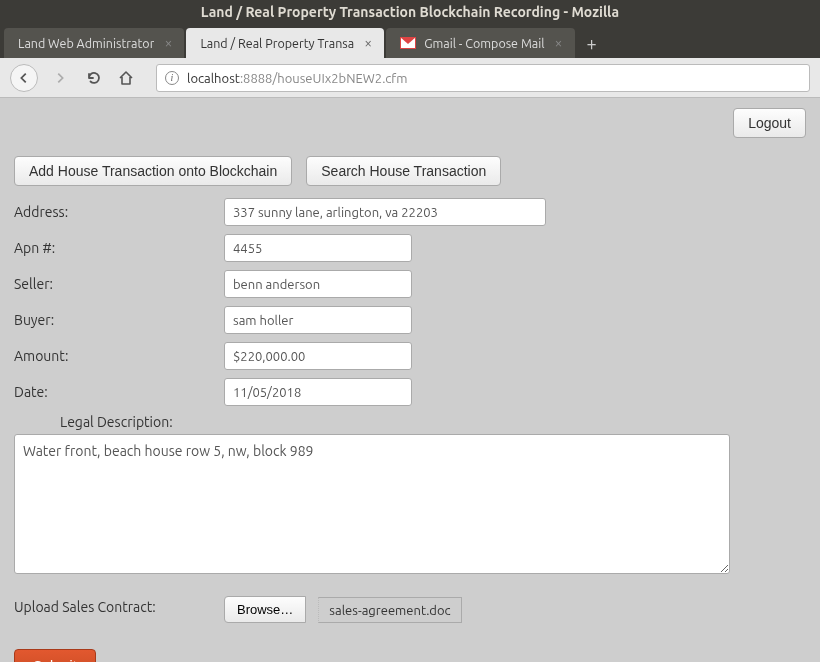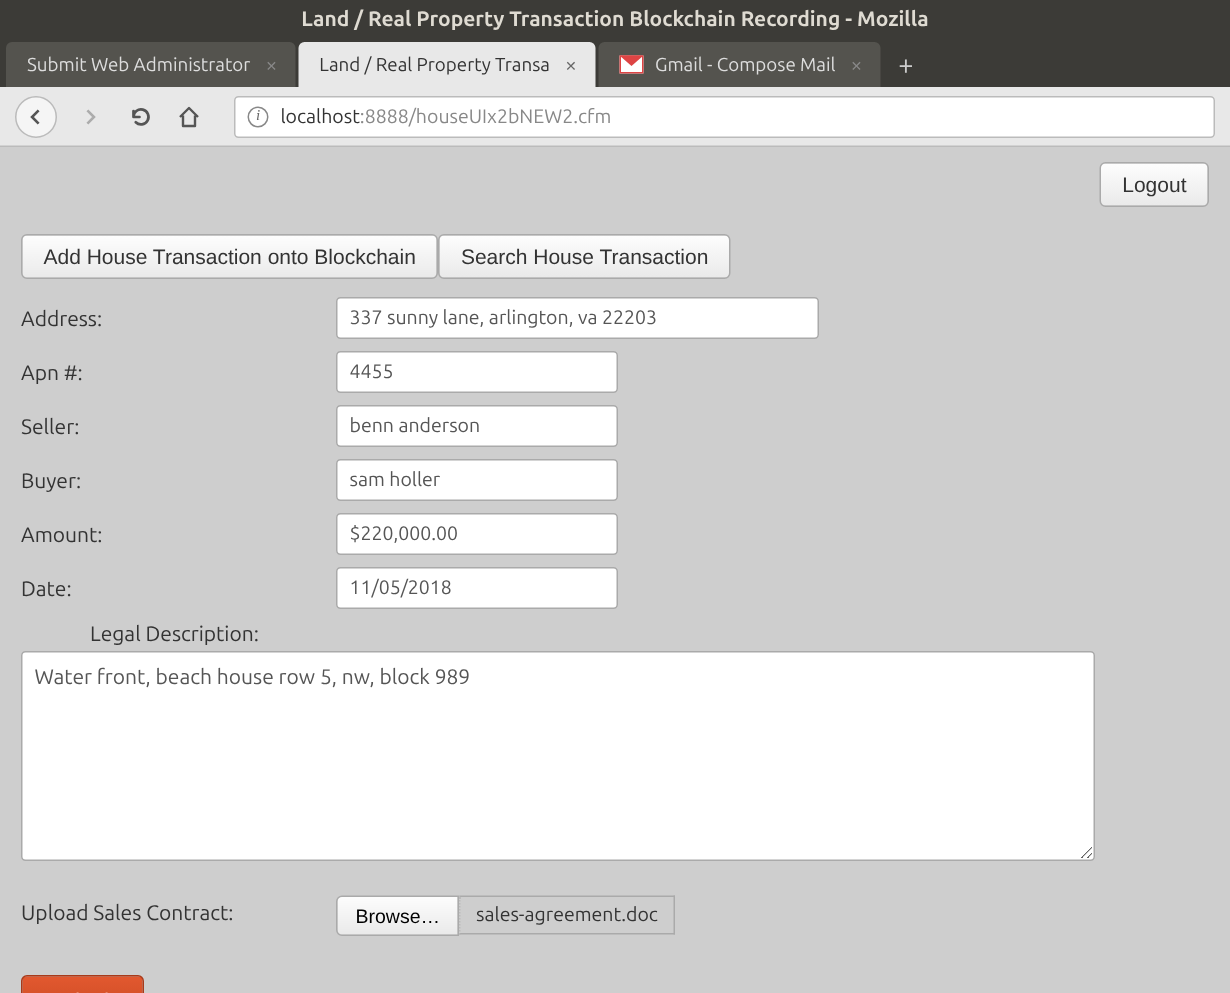--- a/index.html
+++ b/index.html
@@ -154,21 +154,21 @@
     .btn {
       background: linear-gradient(#fdfdfd,#eaeaea);
       border: 1px solid #aaa;
       border-radius: 4px;
       padding: 6px 14px;
       font-size: 14px;
       color: #333;
       cursor: pointer;
     }
     .action-row {
-      display: flex; margin: 18px 0 12px;
+      display: flex; gap: 14px; margin: 18px 0 12px;
     }
     .form-row {
       display: flex;
       align-items: center;
       margin-bottom: 8px;
     }
     .form-label {
       width: 210px;
       color: #333;
       font-size: 14px;
@@ -191,21 +191,21 @@
       border: 1px solid #aaa;
       border-radius: 3px;
       background: #fff;
       padding: 8px;
       font-size: 14px;
       color: #555;
       font-family: inherit;
       resize: both;
     }
     .file-row {
-      display: flex; align-items: flex-start; gap: 0; margin-top: 6px;
+      display: flex; align-items: center; gap: 12px; margin-top: 6px;
     }
     .file-btn {
       background: linear-gradient(#fdfdfd,#eaeaea);
       border: 1px solid #aaa;
       border-radius: 4px 0 0 4px;
       padding: 5px 12px;
       font-size: 13px;
       cursor: pointer;
     }
     .file-name {
@@ -229,21 +229,21 @@
   </style>
 </head>
 <body>
 
 <div class="titlebar">
   <span>Land / Real Property Transaction Blockchain Recording - Mozilla</span>
 </div>
 
 <div class="tabbar">
   <div class="tab">
-    <span class="tab-label">Submit Web Administrator</span>
+    <span class="tab-label">Land Web Administrator</span>
     <span class="tab-close">×</span>
   </div>
   <div class="tab active">
     <span class="tab-label">Land / Real Property Transa</span>
     <span class="tab-close">×</span>
   </div>
   <div class="tab">
     <span class="favicon">
         <span class="gmail-icon"></span>
       </span>

